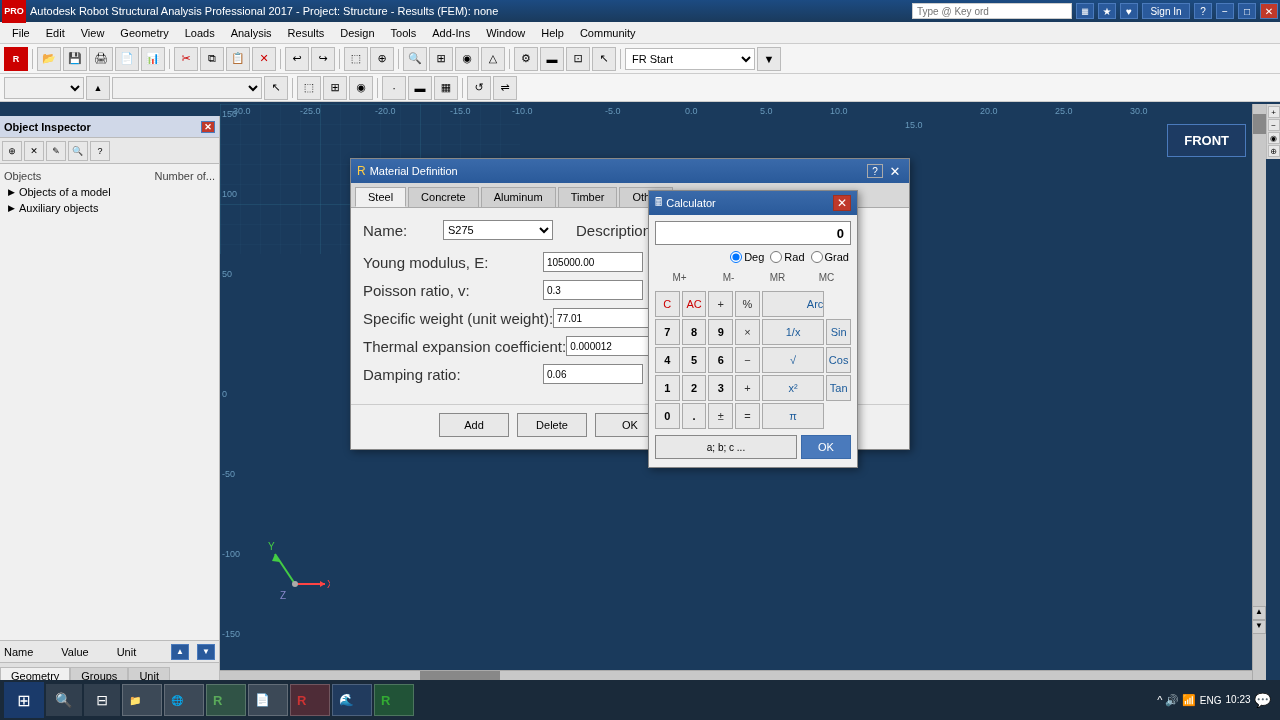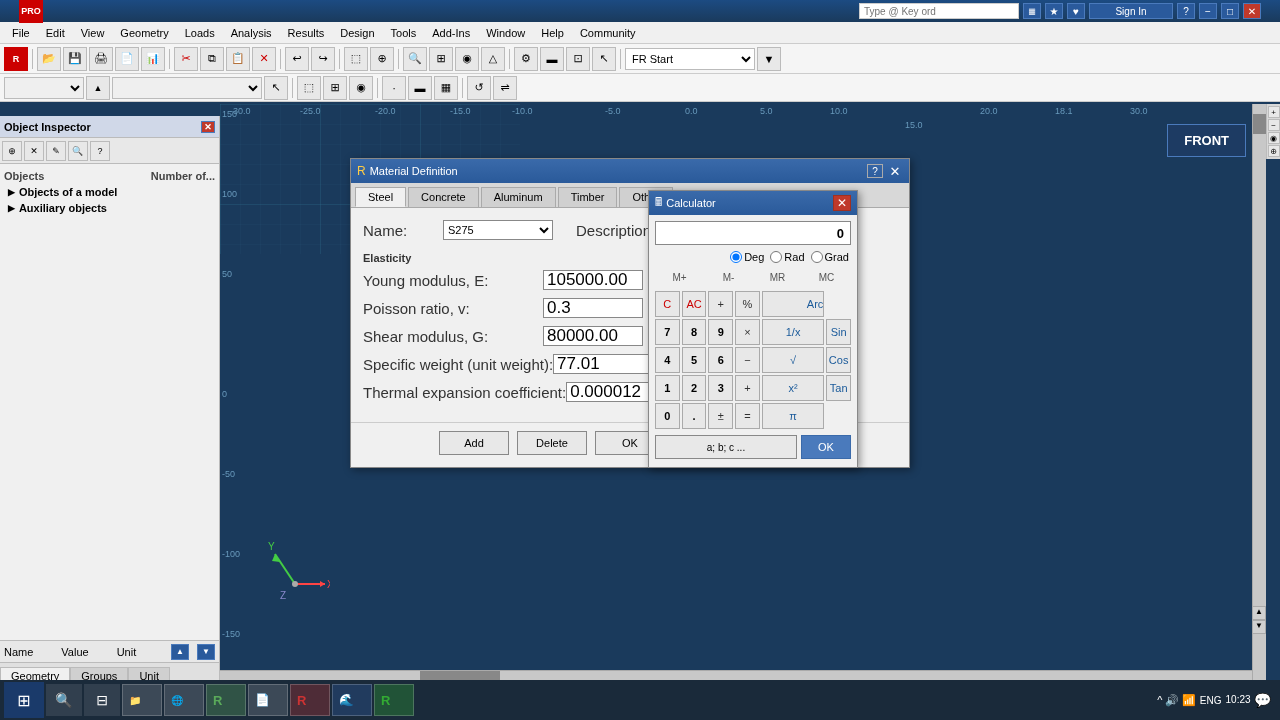--- a/index.html
+++ b/index.html
@@ -13,21 +13,21 @@
       position: relative;
     }
 
     
     .title-bar {
       height: 22px;
       background: linear-gradient(to bottom, #1c4b82, #1a3a5c);
       display: flex;
       align-items: center;
       justify-content: space-between;
-      padding: 0 19px;
+      padding: 0 2px;
       color: white;
       font-size: 11px;
     }
     .title-bar-left {
       display: flex;
       align-items: center;
       gap: 4px;
     }
     .title-bar-title {
       font-size: 11px;
@@ -150,21 +150,20 @@
       height: 26px;
       background: #e8e8e8;
       display: flex;
       align-items: center;
       padding: 0 2px;
       gap: 2px;
       border-bottom: 1px solid #bbb;
     }
     .panel-content {
       padding: 4px;
-      font-weight: bold;
     }
     .panel-label {
       font-size: 11px;
       color: #444;
       padding: 2px 0;
       display: flex;
       justify-content: space-between;
     }
     .panel-tree-item {
       padding: 2px 4px;
@@ -336,21 +335,21 @@
     .form-label {
       font-size: 15px;
       color: #333;
       min-width: 180px;
     }
     .form-input {
       height: 20px;
       width: 100px;
       border: 1px solid #888;
       background: white;
-      font-size: 17px;
+      font-size: 10px;
       padding: 0 3px;
     }
     .form-unit {
       font-size: 11px;
       margin-left: 6px;
       color: #444;
     }
     .form-combo {
       height: 20px;
       width: 100px;
@@ -575,27 +574,28 @@
       position: absolute;
       inset: 0;
     }
   </style>
 </head>
 <body>
 
 <div class="title-bar">
   <div class="title-bar-left">
     <div class="tb-btn" style="background:#c00;color:white;font-size:9px;font-weight:bold;border:none;">PRO</div>
+    <span class="title-bar-title">Autodesk Robot Structural Analysis Professional 2017 - Project: Structure - Results (FEM): none</span>
   </div>
   <div class="title-bar-right">
     <input class="title-bar-search" type="text" placeholder="Type @ Key ord" style="">
     <div class="title-btn" style="font-size:8px;">▦</div>
     <div class="title-btn">★</div>
     <div class="title-btn">♥</div>
-    <div class="title-btn" style="width:84px;">Sign In</div>
+    <div class="title-btn" style="width:48px;">Sign In</div>
     <div class="title-btn" style="width:18px;">?</div>
     <div class="title-btn">−</div>
     <div class="title-btn restore">□</div>
     <div class="title-btn close">✕</div>
   </div>
 </div>
 
 <div class="menu-bar">
   <div class="menu-item">File</div>
   <div class="menu-item">Edit</div>
@@ -728,21 +728,21 @@
   <div class="canvas-num" style="left:80px;top:2px;">-25.0</div>
   <div class="canvas-num" style="left:155px;top:2px;">-20.0</div>
   <div class="canvas-num" style="left:230px;top:2px;">-15.0</div>
   <div class="canvas-num" style="left:292px;top:2px;">-10.0</div>
   <div class="canvas-num" style="left:385px;top:2px;">-5.0</div>
   <div class="canvas-num" style="left:465px;top:2px;">0.0</div>
   <div class="canvas-num" style="left:540px;top:2px;">5.0</div>
   <div class="canvas-num" style="left:610px;top:2px;">10.0</div>
   <div class="canvas-num" style="left:685px;top:16px;">15.0</div>
   <div class="canvas-num" style="left:760px;top:2px;">20.0</div>
-  <div class="canvas-num" style="left:835px;top:2px;">18.1</div>
+  <div class="canvas-num" style="left:835px;top:2px;">25.0</div>
   <div class="canvas-num" style="left:910px;top:2px;">30.0</div>
 
   <div class="canvas-num" style="left:2px;top:5px;">150</div>
   <div class="canvas-num" style="left:2px;top:85px;">100</div>
   <div class="canvas-num" style="left:2px;top:165px;">50</div>
   <div class="canvas-num" style="left:2px;top:285px;">0</div>
   <div class="canvas-num" style="left:2px;top:365px;">-50</div>
   <div class="canvas-num" style="left:2px;top:445px;">-100</div>
   <div class="canvas-num" style="left:2px;top:525px;">-150</div>
 
@@ -837,52 +837,51 @@
 
     <div class="form-name-row">
       <span class="form-label" style="min-width:80px;">Name:</span>
       <select class="form-combo" style="width:110px;">
         <option>S275</option>
       </select>
       <span class="form-label" style="min-width:80px;margin-left:23px;">Description:</span>
       <input class="form-input" type="text" style="width: 140px;" value="">
     </div>
 
-    <div class="section-header">Elasticity</div>
 
     <div class="form-row">
       <span class="form-label">Young modulus, E:</span>
       <input class="form-input" type="text" value="105000.00" style="">
       <span class="form-unit">(MPa)</span>
     </div>
 
     <div class="form-row">
       <span class="form-label">Poisson ratio, v:</span>
       <input class="form-input" type="text" value="0.3" style="">
       <span class="form-unit"></span>
     </div>
 
-    <div class="form-row">
-      <span class="form-label">Shear modulus, G:</span>
-      <input class="form-input" type="text" value="80000.00" style="">
-      <span class="form-unit">(MPa)</span>
-    </div>
 
     <div class="form-row">
       <span class="form-label">Specific weight (unit weight):</span>
       <input class="form-input" type="text" value="77.01" style="">
       <span class="form-unit">(kN/m3)</span>
     </div>
 
     <div class="form-row">
       <span class="form-label">Thermal expansion coefficient:</span>
       <input class="form-input" type="text" value="0.000012" style="">
       <span class="form-unit">(1/°C)</span>
     </div>
 
+    <div class="form-row">
+      <span class="form-label">Damping ratio:</span>
+      <input class="form-input" type="text" value="0.06" style="">
+      <span class="form-unit"></span>
+    </div>
   </div>
   <div class="dialog-footer">
     <button class="dialog-btn">Add</button>
     <button class="dialog-btn">Delete</button>
     <button class="dialog-btn">OK</button>
     <button class="dialog-btn">Cancel</button>
     <button class="dialog-btn">Help</button>
   </div>
 </div>
 

